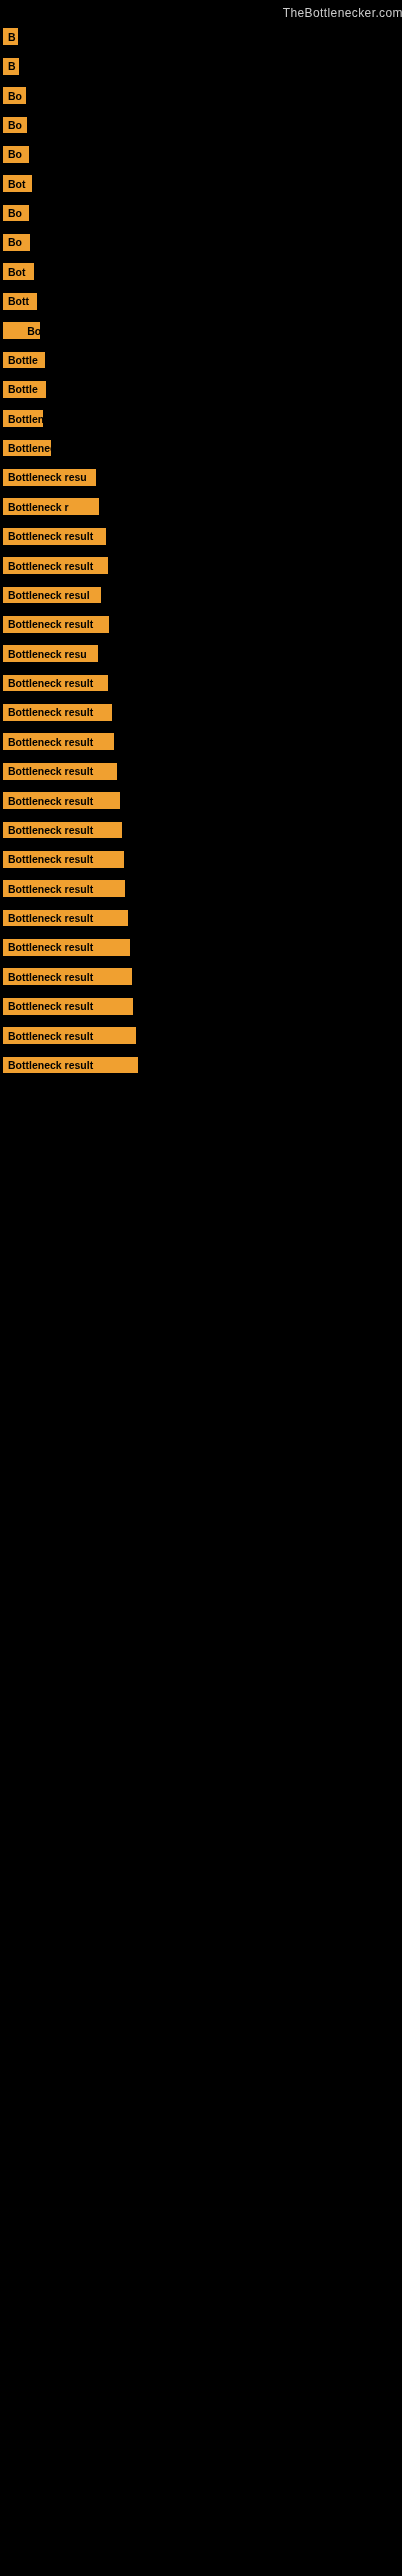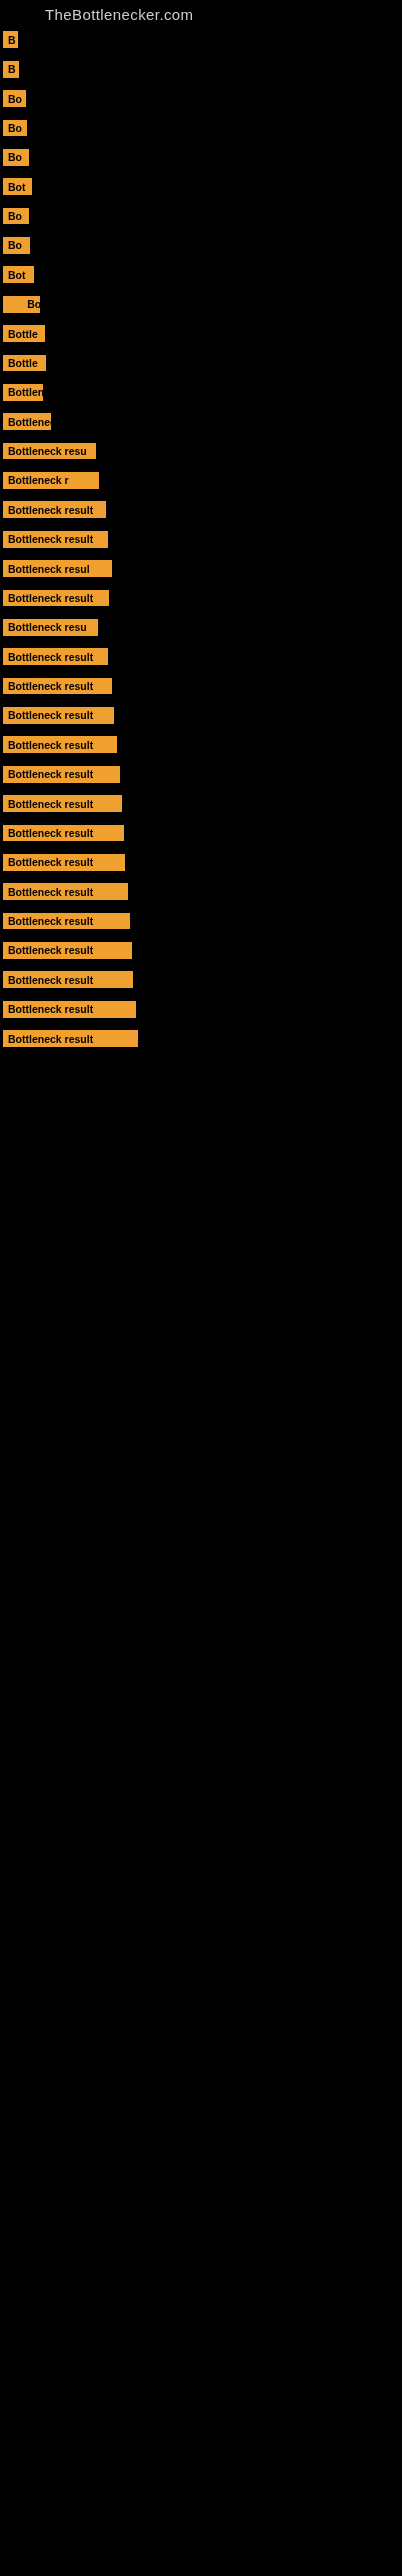--- a/index.html
+++ b/index.html
@@ -11,25 +11,24 @@
     body {
       background-color: #000;
       width: 403px;
       min-height: 2576px;
       font-family: Arial, sans-serif;
       position: relative;
     }
 
     .site-title {
       color: #ccc;
-      font-size: 15px;
-      text-align: left;
+      font-size: 12px;
+      text-align: right;
       padding: 6.4px 0 3.2px 0;
       letter-spacing: 0.4px;
-      margin-left: 45px;
     }
 
     .bottleneck-label {
       background-color: #f0a030;
       color: #000;
       font-size: 10.5px;
       font-weight: bold;
       padding: 2.4px 4.8px;
       display: inline-block;
       white-space: nowrap;
@@ -48,30 +47,31 @@
 <div id="rows-container">
     <div class="row-container"><span class="bottleneck-label" style="width: 14.5px;">B</span></div>
     <div class="row-container"><span class="bottleneck-label" style="width: 16px;">B</span></div>
     <div class="row-container"><span class="bottleneck-label" style="width: 22.5px;">Bo</span></div>
     <div class="row-container"><span class="bottleneck-label" style="width: 24px;">Bo</span></div>
     <div class="row-container"><span class="bottleneck-label" style="width: 26px;">Bo</span></div>
     <div class="row-container"><span class="bottleneck-label" style="width: 29px;">Bot</span></div>
     <div class="row-container"><span class="bottleneck-label" style="width: 26px;">Bo</span></div>
     <div class="row-container"><span class="bottleneck-label" style="width: 27px;">Bo</span></div>
     <div class="row-container"><span class="bottleneck-label" style="width: 31px;">Bot</span></div>
+    <div class="row-container"><span class="bottleneck-label" style="width: 34px;">Bott</span></div>
     <div class="row-container"><span class="bottleneck-label" style="width: 37px; padding-left: 24px;">Bottl</span></div>
     <div class="row-container"><span class="bottleneck-label" style="width: 42px;">Bottle</span></div>
     <div class="row-container"><span class="bottleneck-label" style="width: 43px;">Bottle</span></div>
     <div class="row-container"><span class="bottleneck-label" style="width: 40px;">Bottlen</span></div>
     <div class="row-container"><span class="bottleneck-label" style="width: 48px;">Bottleneck</span></div>
     <div class="row-container"><span class="bottleneck-label" style="width: 93px;">Bottleneck resu</span></div>
     <div class="row-container"><span class="bottleneck-label" style="width: 96px;">Bottleneck r</span></div>
     <div class="row-container"><span class="bottleneck-label" style="width: 103px;">Bottleneck result</span></div>
     <div class="row-container"><span class="bottleneck-label" style="width: 105px;">Bottleneck result</span></div>
-    <div class="row-container"><span class="bottleneck-label" style="width: 109px;">Bottleneck resul</span></div>
+    <div class="row-container"><span class="bottleneck-label" style="width: 98px;">Bottleneck resul</span></div>
     <div class="row-container"><span class="bottleneck-label" style="width: 106px;">Bottleneck result</span></div>
     <div class="row-container"><span class="bottleneck-label" style="width: 95px;">Bottleneck resu</span></div>
     <div class="row-container"><span class="bottleneck-label" style="width: 105px;">Bottleneck result</span></div>
     <div class="row-container"><span class="bottleneck-label" style="width: 109px;">Bottleneck result</span></div>
     <div class="row-container"><span class="bottleneck-label" style="width: 111px;">Bottleneck result</span></div>
     <div class="row-container"><span class="bottleneck-label" style="width: 114px;">Bottleneck result</span></div>
     <div class="row-container"><span class="bottleneck-label" style="width: 117px;">Bottleneck result</span></div>
     <div class="row-container"><span class="bottleneck-label" style="width: 119px;">Bottleneck result</span></div>
     <div class="row-container"><span class="bottleneck-label" style="width: 121px;">Bottleneck result</span></div>
     <div class="row-container"><span class="bottleneck-label" style="width: 122px;">Bottleneck result</span></div>

